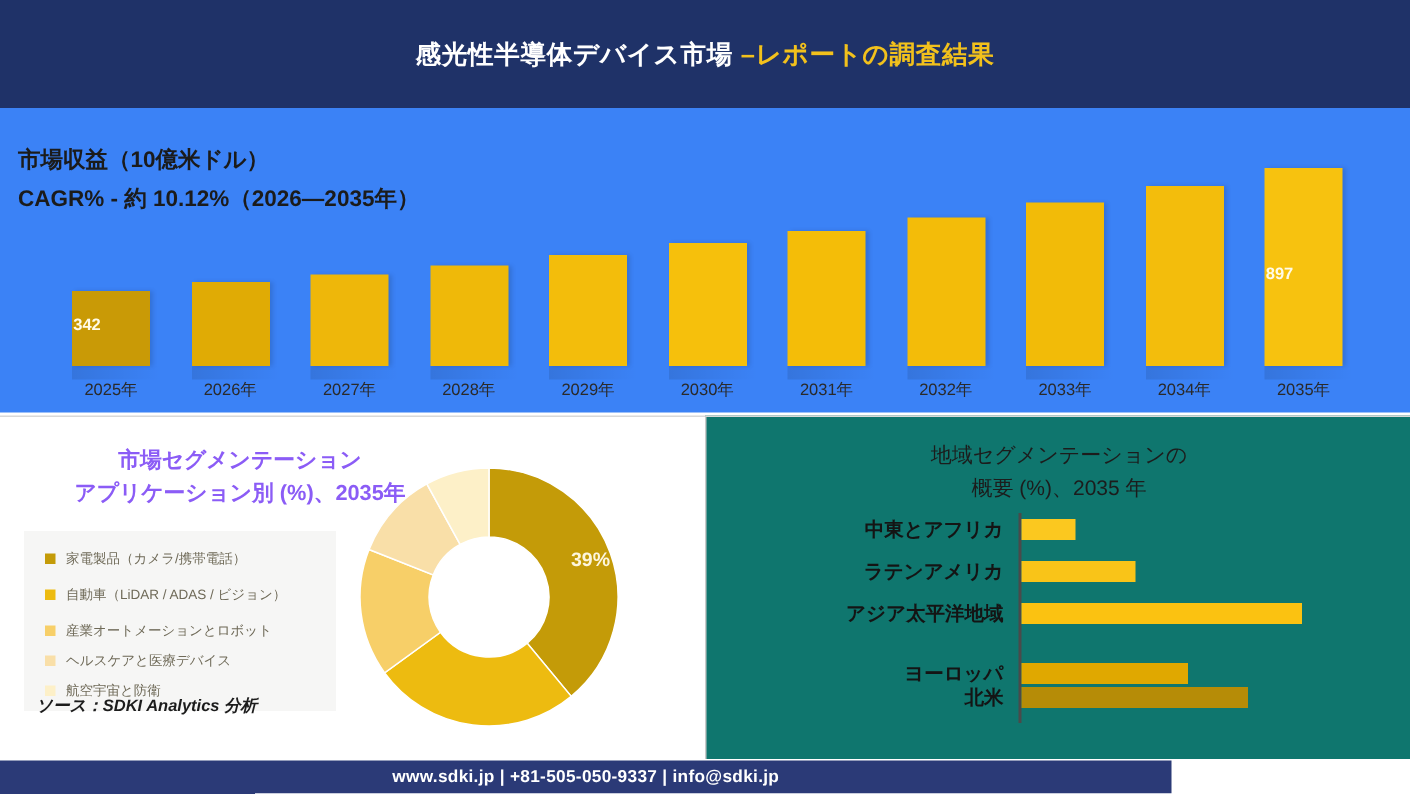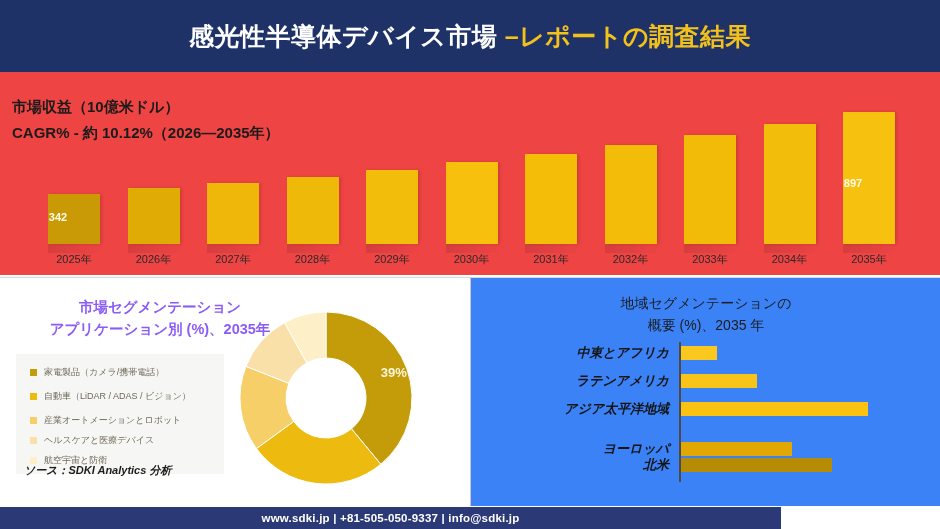--- a/index.html
+++ b/index.html
@@ -13,27 +13,27 @@
   .page{position:relative;width:940px;height:529px;background:#fff;}
 
   
   .header{
     position:absolute;left:0;top:0;width:940px;height:72px;
     background:#1f3268;
     display:flex;align-items:center;justify-content:center;
     box-shadow:0 1px 0 #d6d6d6;
   }
   .header-title{
-    font-size:25px;font-weight:bold;color:#ffffff;letter-spacing:.5px;
+    font-size:17px;font-weight:bold;color:#ffffff;letter-spacing:.5px;
     white-space:nowrap;
   }
   .header-title .accent{color:#f2c11c;}
 
   
-  .topchart{position:absolute;left:0;top:72px;width:940px;height:203px;background:#ef4444;}
+  .topchart{position:absolute;left:0;top:72px;width:940px;height:203px;background:#3b82f6;}
   .chart-caption{position:absolute;left:12px;top:22px;}
   .cap-line{font-size:15px;font-weight:bold;color:#1b1b1b;line-height:26px;white-space:nowrap;}
 
   .bars{position:absolute;left:0;top:0;width:940px;height:203px;}
   .bar-col{position:absolute;bottom:0;width:84px;text-align:center;}
   .bar-wrap{position:absolute;bottom:31px;left:0;width:84px;height:140px;}
   .bar{
     position:absolute;bottom:0;left:16px;width:52px;
     box-shadow:2px 0 3px rgba(0,0,0,.13);
   }
@@ -50,21 +50,21 @@
     font-size:11px;color:#2a2a2a;
   }
 
   
   .panel-left{
     position:absolute;left:0;top:277px;width:470px;height:228px;
     background:#ffffff;border-top:1px solid #d8d8d8;
   }
   .panel-right{
     position:absolute;left:470px;top:277px;width:470px;height:228px;
-    background:#3b82f6;border-top:1px solid #d8d8d8;border-left:1px solid #c9c9c9;
+    background:#0f766e;border-top:1px solid #d8d8d8;border-left:1px solid #c9c9c9;
   }
 
   .panel-title{
     text-align:center;font-size:14.5px;font-weight:bold;color:#8b5cf6;
     line-height:22px;
   }
   .panel-title.left-title{position:absolute;left:20px;top:18px;width:280px;}
   .panel-title.left-title .l1{display:block;}
   .panel-title.left-title .l2{display:block;}
   .panel-title.right-title{position:absolute;left:60px;top:14px;width:350px;font-weight:normal;color:#1c1c1c;font-size:14px;}
@@ -88,21 +88,21 @@
 
   
   .donut-wrap{position:absolute;left:228px;top:22px;width:196px;height:196px;}
   .donut-pct{
     position:absolute;font-size:13px;font-weight:bold;color:#fdf6dd;
   }
 
   
   .hbars{position:absolute;left:0;top:58px;width:470px;height:160px;}
   .hb-axis{position:absolute;left:208px;top:6px;width:1.5px;height:140px;background:#4a4a4a;}
-  .hb-row{position:absolute;left:0;width:470px;height:18px;font-style:italic;}
+  .hb-row{position:absolute;left:0;width:470px;height:18px;}
   .hb-label{
     position:absolute;right:272px;top:0;width:170px;text-align:right;
     font-size:13px;font-weight:bold;color:#141414;line-height:18px;white-space:nowrap;
   }
   .hb-bar{position:absolute;left:210px;top:2px;height:14px;}
   .hb-value{
     position:absolute;top:1px;font-size:10.5px;font-weight:bold;color:#fffbe8;margin-top:40px;
   }
 
   

